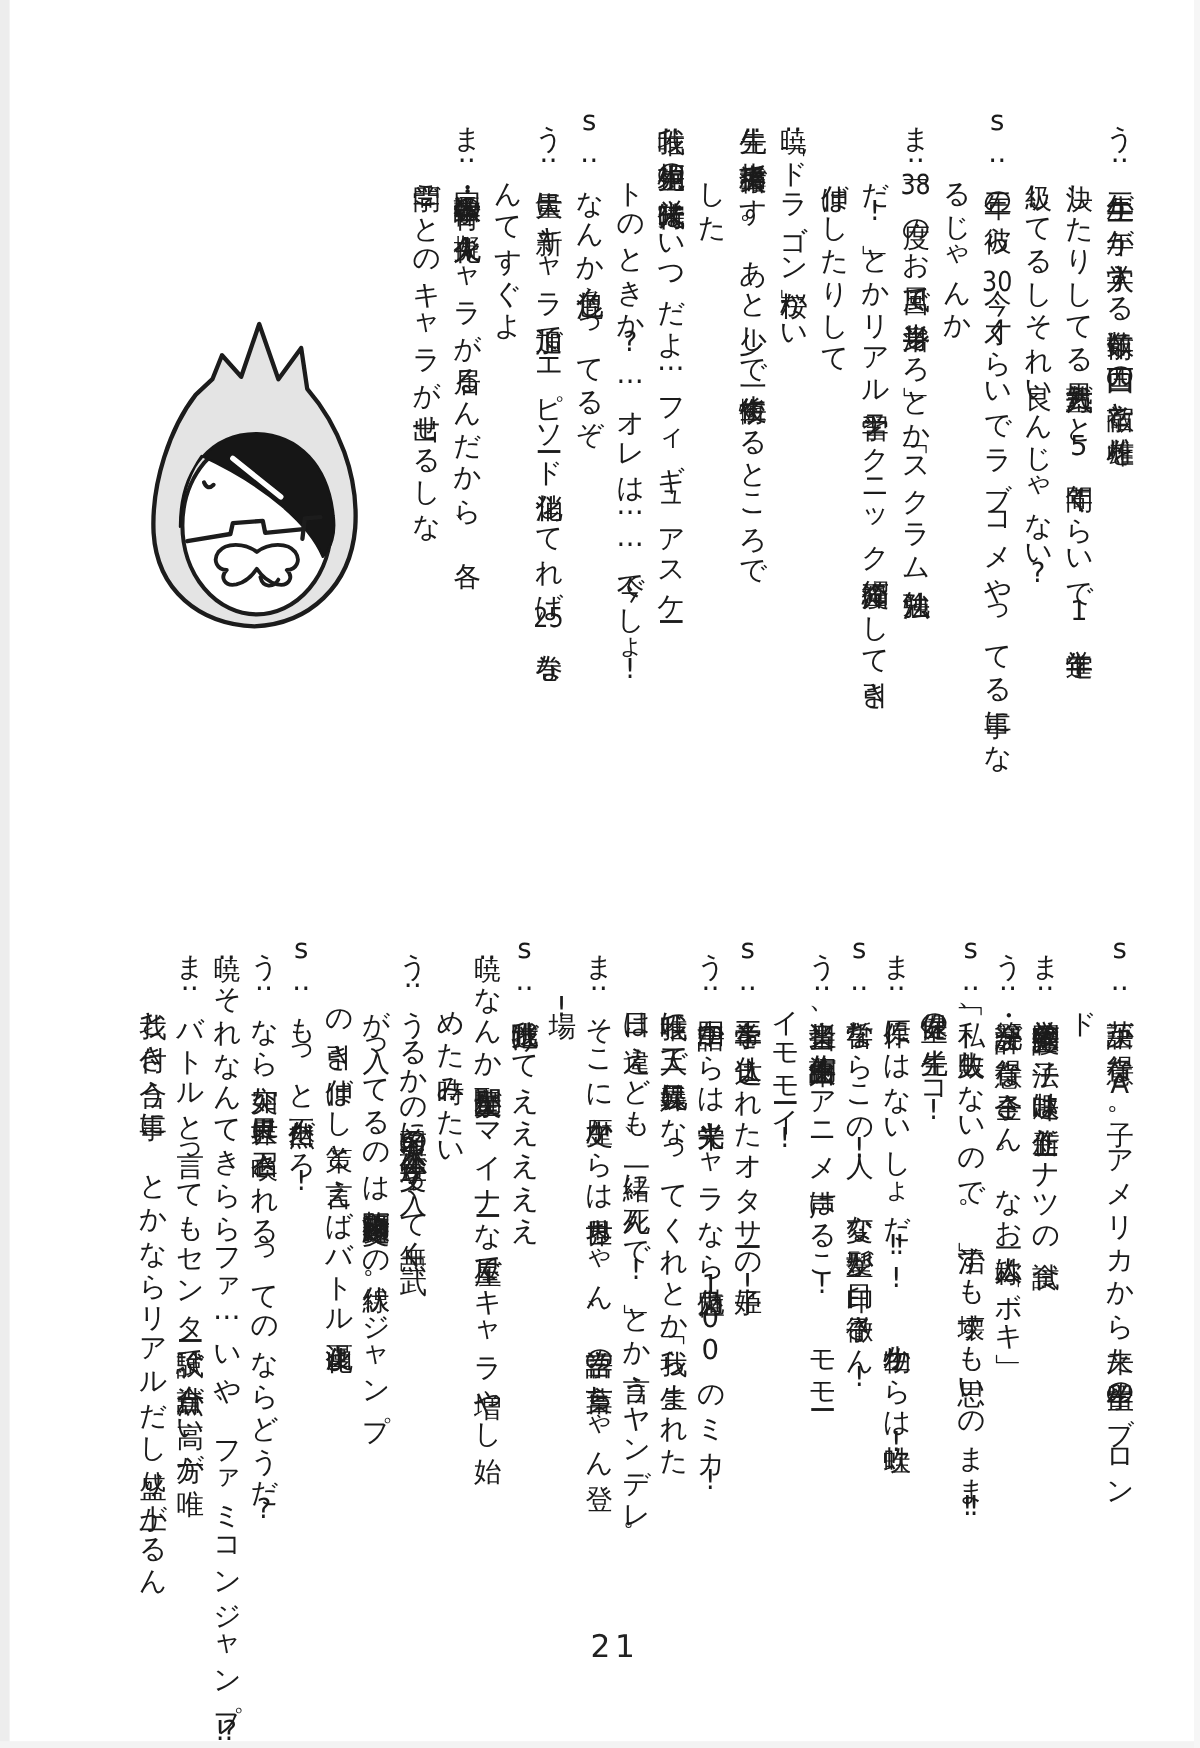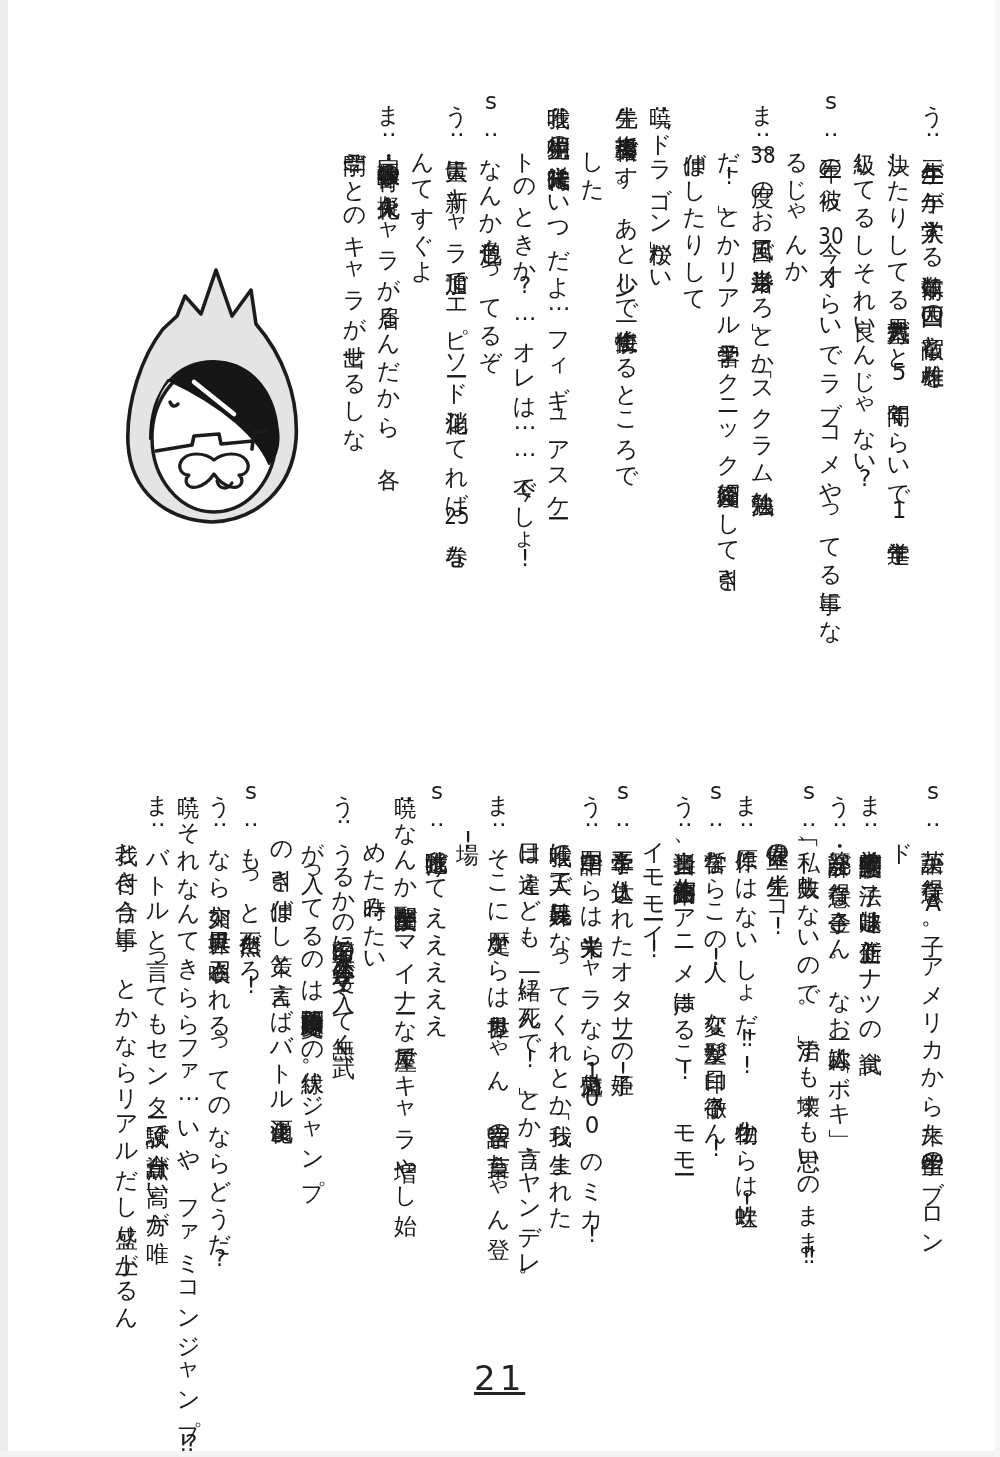--- a/index.html
+++ b/index.html
@@ -27,22 +27,22 @@
   }
   .vtext p { margin: 0; white-space: nowrap; }
   .top-block    { top: 88px;  right: 50px; height: 640px; line-height: 34px; }
   .bottom-block { top: 778px; right: 52px; height: 650px; line-height: 31px; }
   .tcy { text-combine-upright: all; letter-spacing: 0; }
   .squeeze { letter-spacing: -2px; }
 
   .doodle { position: absolute; left: 106px; top: 254px; width: 214px; height: 280px; }
 
   .page-number {
-    position: absolute; left: 474px; top: 1358px;
-    font-size: 34px; letter-spacing: 4px; color: #222; text-decoration: underline;
+    position: absolute; left: 492px; top: 1358px;
+    font-size: 26px; letter-spacing: 4px; color: #222;
   }
 </style>
 </head>
 <body>
 
 <div class="page">
 
   <div class="scan-edge left"></div>
   <div class="scan-edge bottom"></div>
   <div class="scan-edge right"></div>

